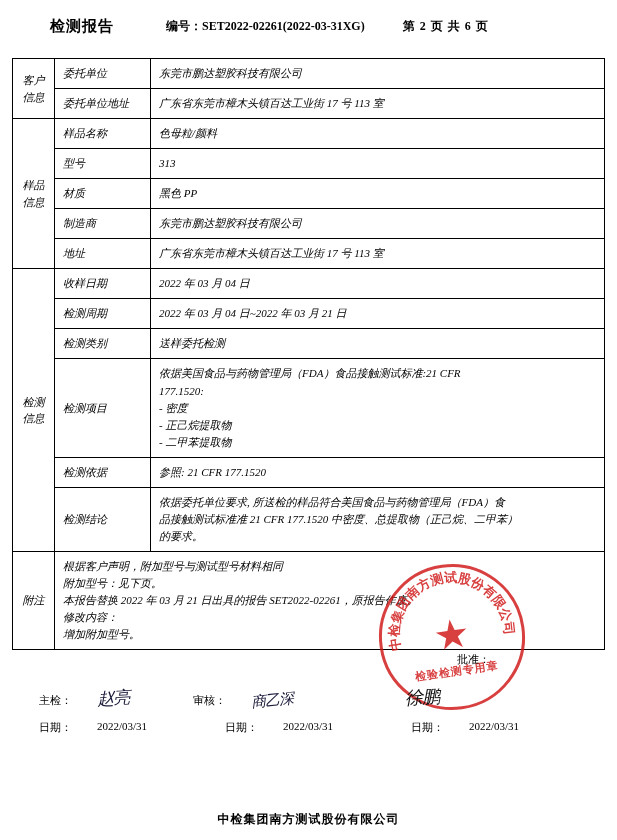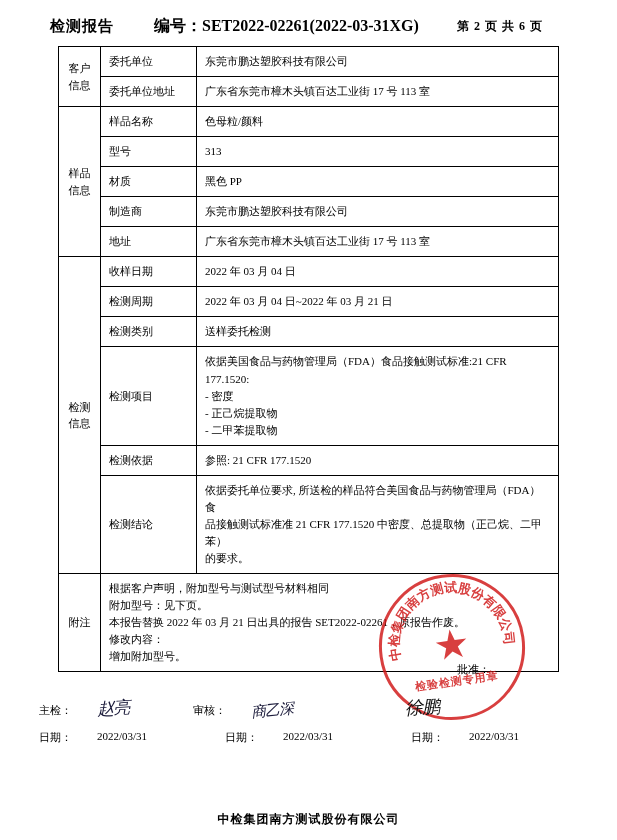--- a/index.html
+++ b/index.html
@@ -58,39 +58,40 @@
     border-radius: 50%;
     border: 1px solid #1a4fa0;
   }
   .hdr-title {
     font-size: 15px;
     font-weight: bold;
     margin-left: 22px;
     letter-spacing: 1px;
   }
   .hdr-code {
-    font-size: 16px;
-    font-weight: bold;
-    margin-left: 40px;
+    font-size: 12px;
+    font-weight: bold;
+    margin-left: 52px;
     letter-spacing: 0px;
   }
   .hdr-code .lbl { font-weight: bold; }
   .hdr-page {
     font-size: 12px;
     font-weight: bold;
     margin-left: 38px;
     letter-spacing: 1px;
   }
 
   
   table.main {
     border-collapse: collapse;
-    width: 501px;
-    margin: 0 auto;
+    width: 593px;
+    margin: 12px auto;
     table-layout: fixed;
+    font-style: italic;
   }
   table.main td {
     border: 1px solid #000;
     padding: 6px 8px;
     vertical-align: middle;
     font-size: 11px;
     line-height: 1.55;
   }
   td.cat {
     width: 40px;

